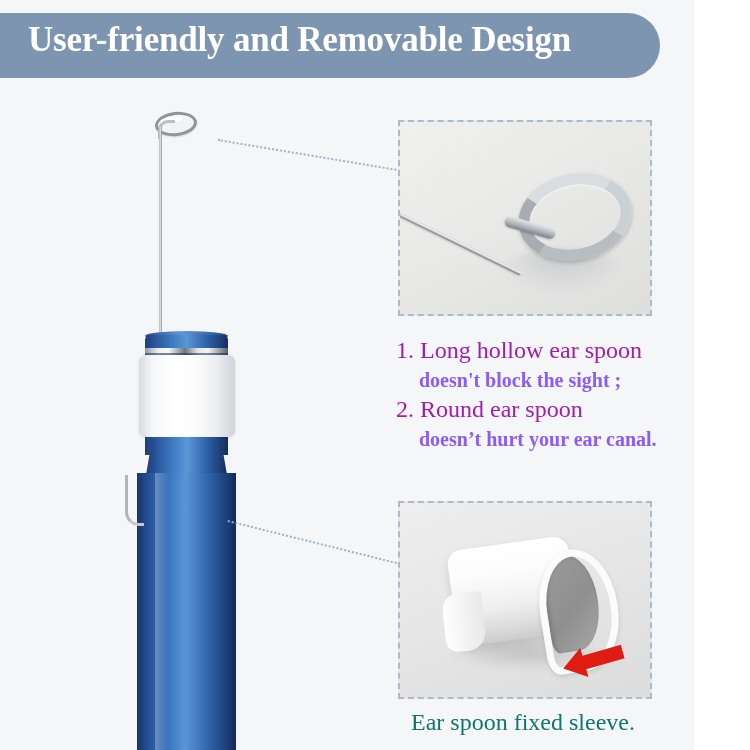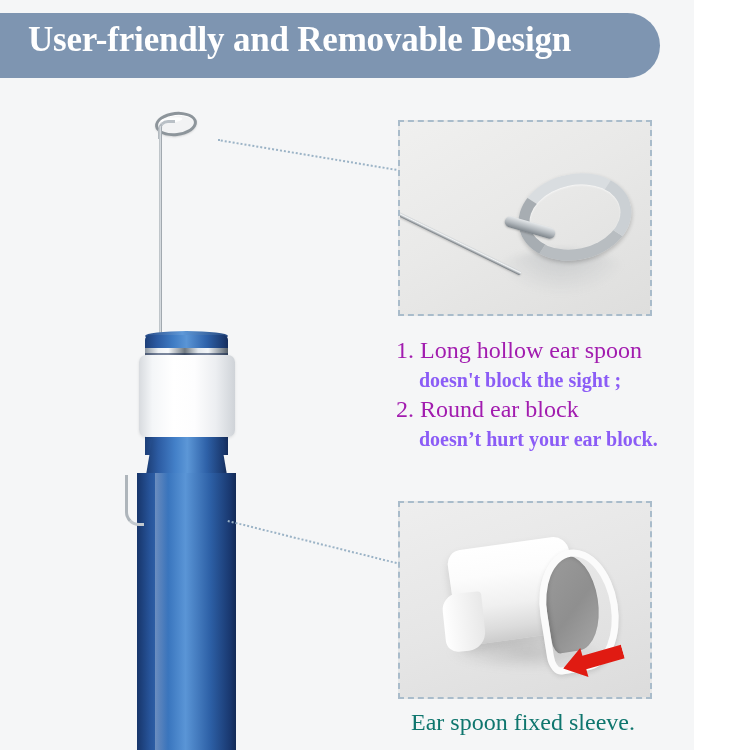--- a/index.html
+++ b/index.html
@@ -430,22 +430,22 @@
     <div class="macro-reflect"></div>
     <div class="macro-wire"></div>
     <div class="macro-loop"></div>
     <div class="macro-cross"></div>
   </div>
 
   <div class="feature-list">
     <div class="feat-num"><span>1.</span> <span>Long hollow ear spoon</span></div>
     <div class="feat-red">doesn't block the sight ;</div>
 
-    <div class="feat-num"><span>2.</span> <span>Round ear block</span></div>
-    <div class="feat-red">doesn’t hurt your ear block.</div>
+    <div class="feat-num"><span>2.</span> <span>Round ear spoon</span></div>
+    <div class="feat-red">doesn’t hurt your ear canal.</div>
   </div>
 
   <div class="inset inset-bottom">
     <div class="sleeve-bg"></div>
     <div class="sleeve-shadow"></div>
     <div class="sleeve-body"></div>
     <div class="sleeve-lip"></div>
     <div class="sleeve-mouth"></div>
     <div class="sleeve-rim"></div>
     <svg class="red-arrow" viewBox="0 0 62 34">

